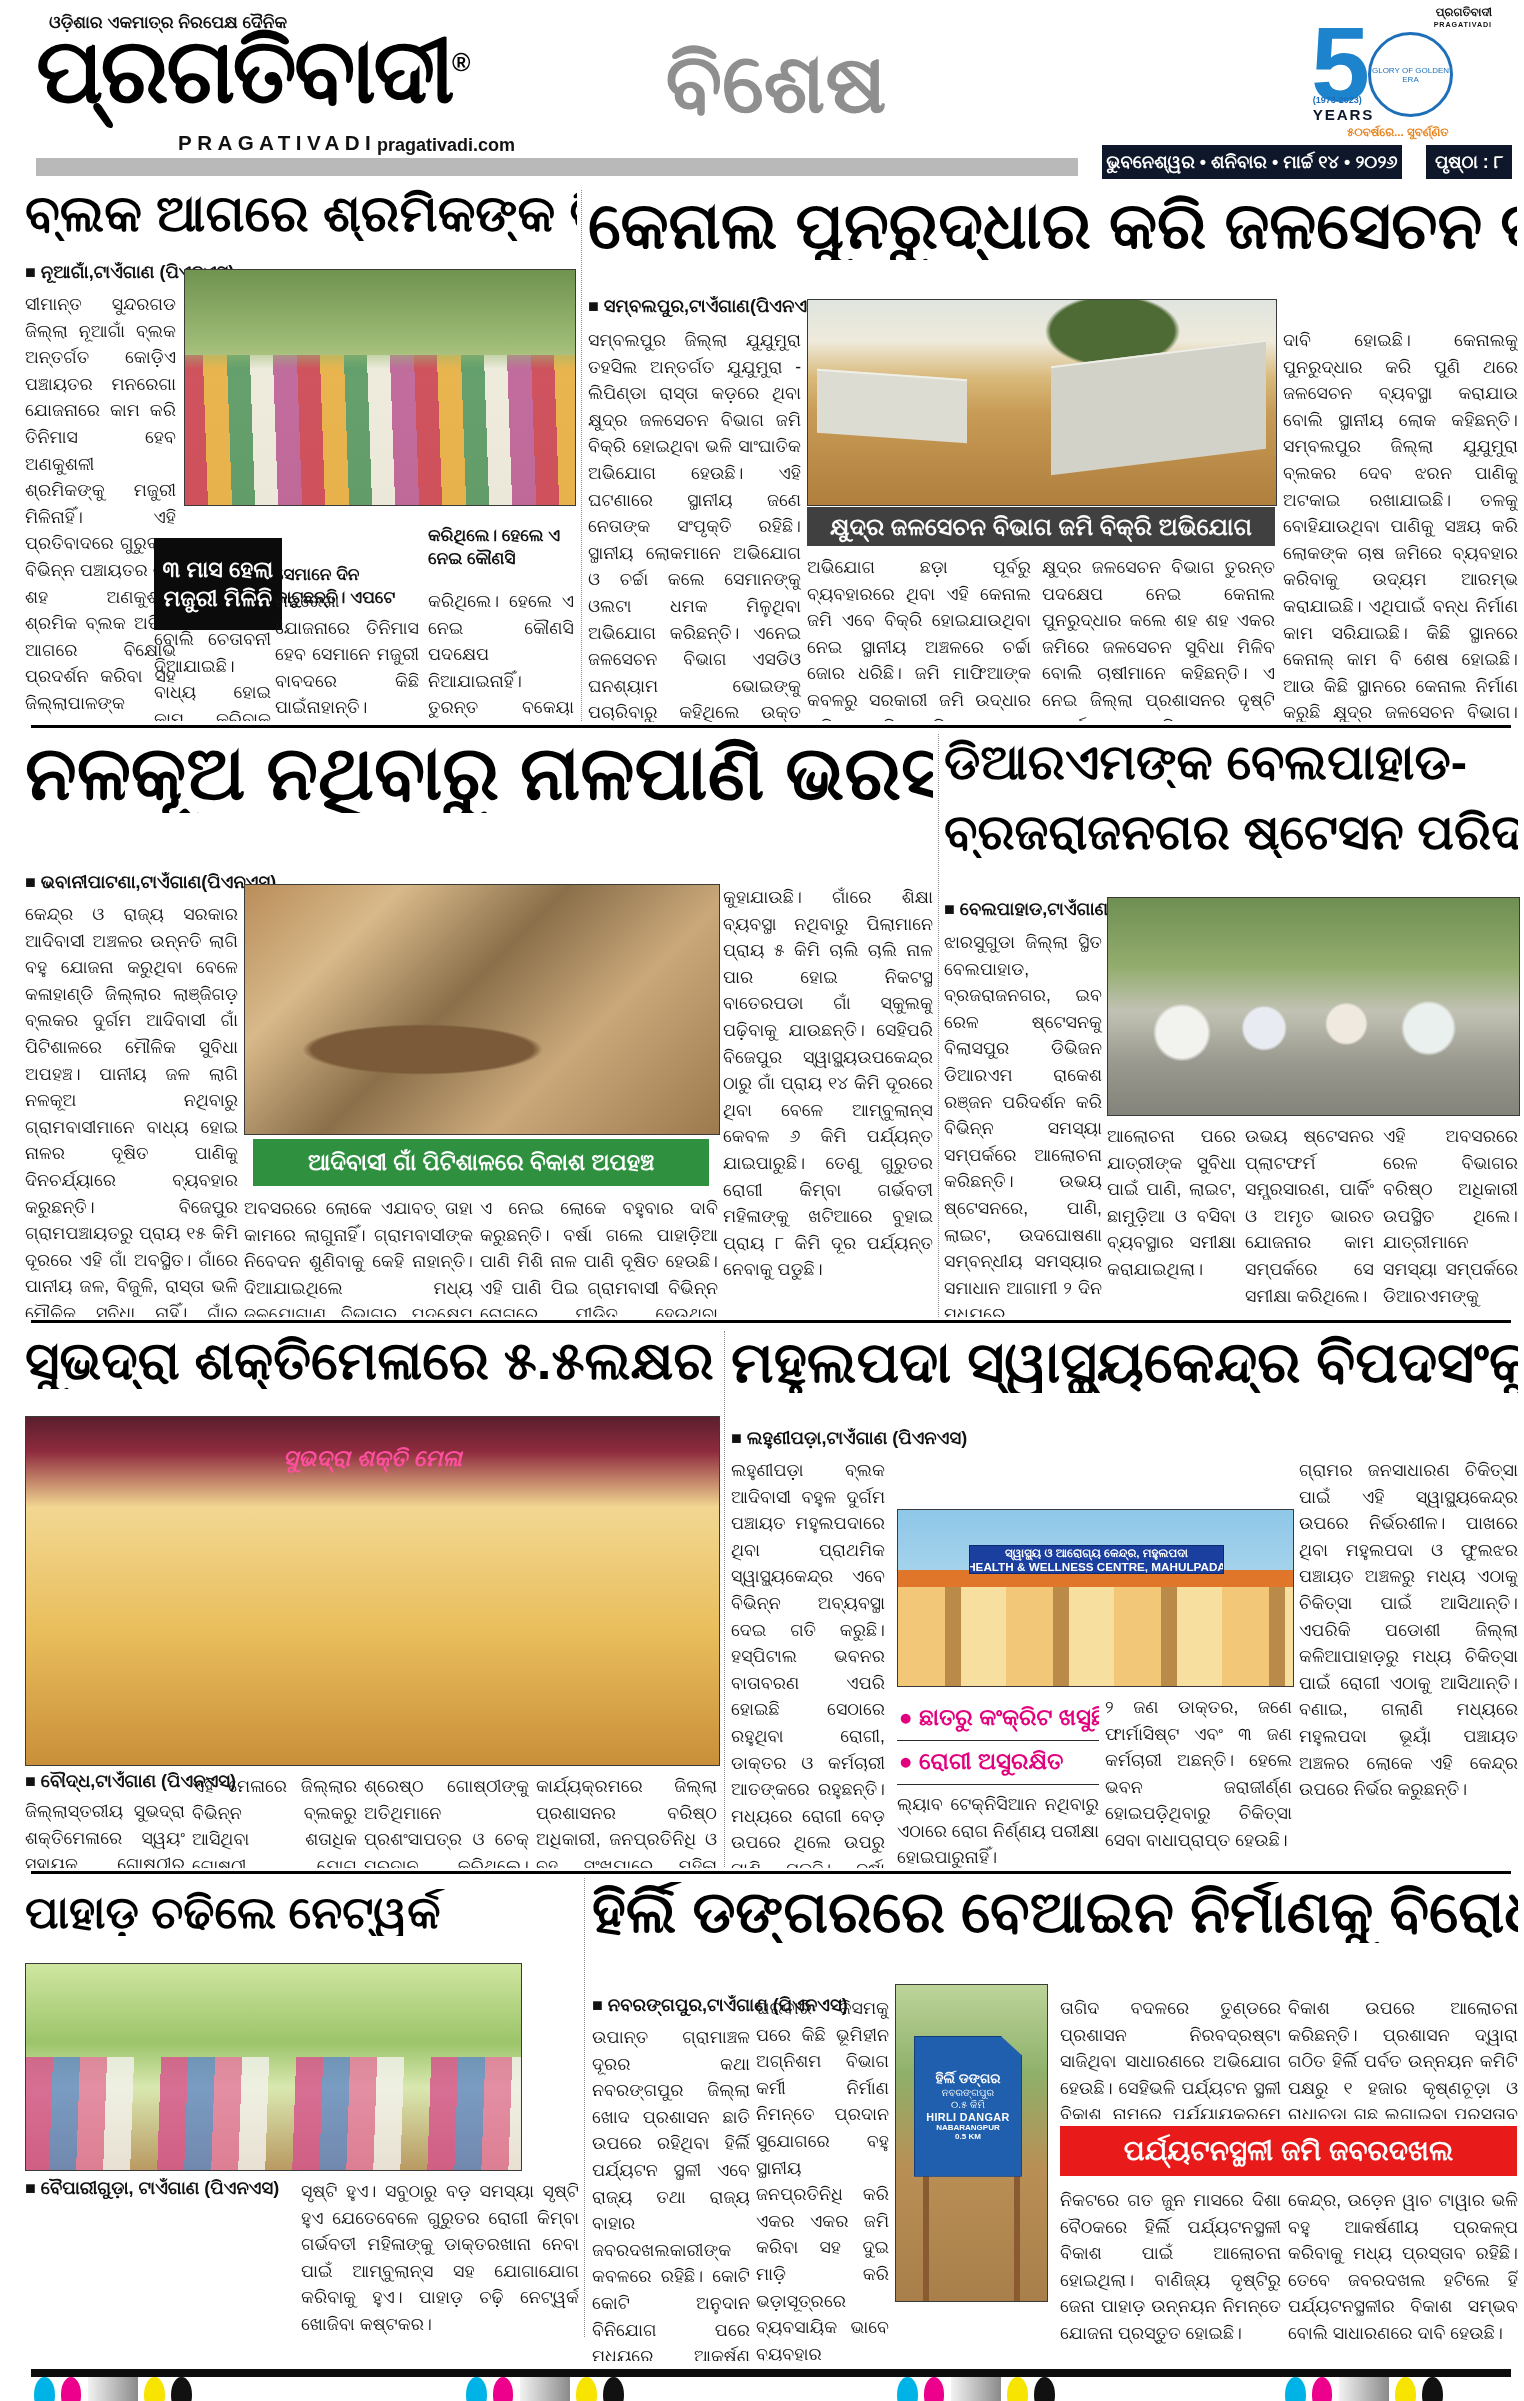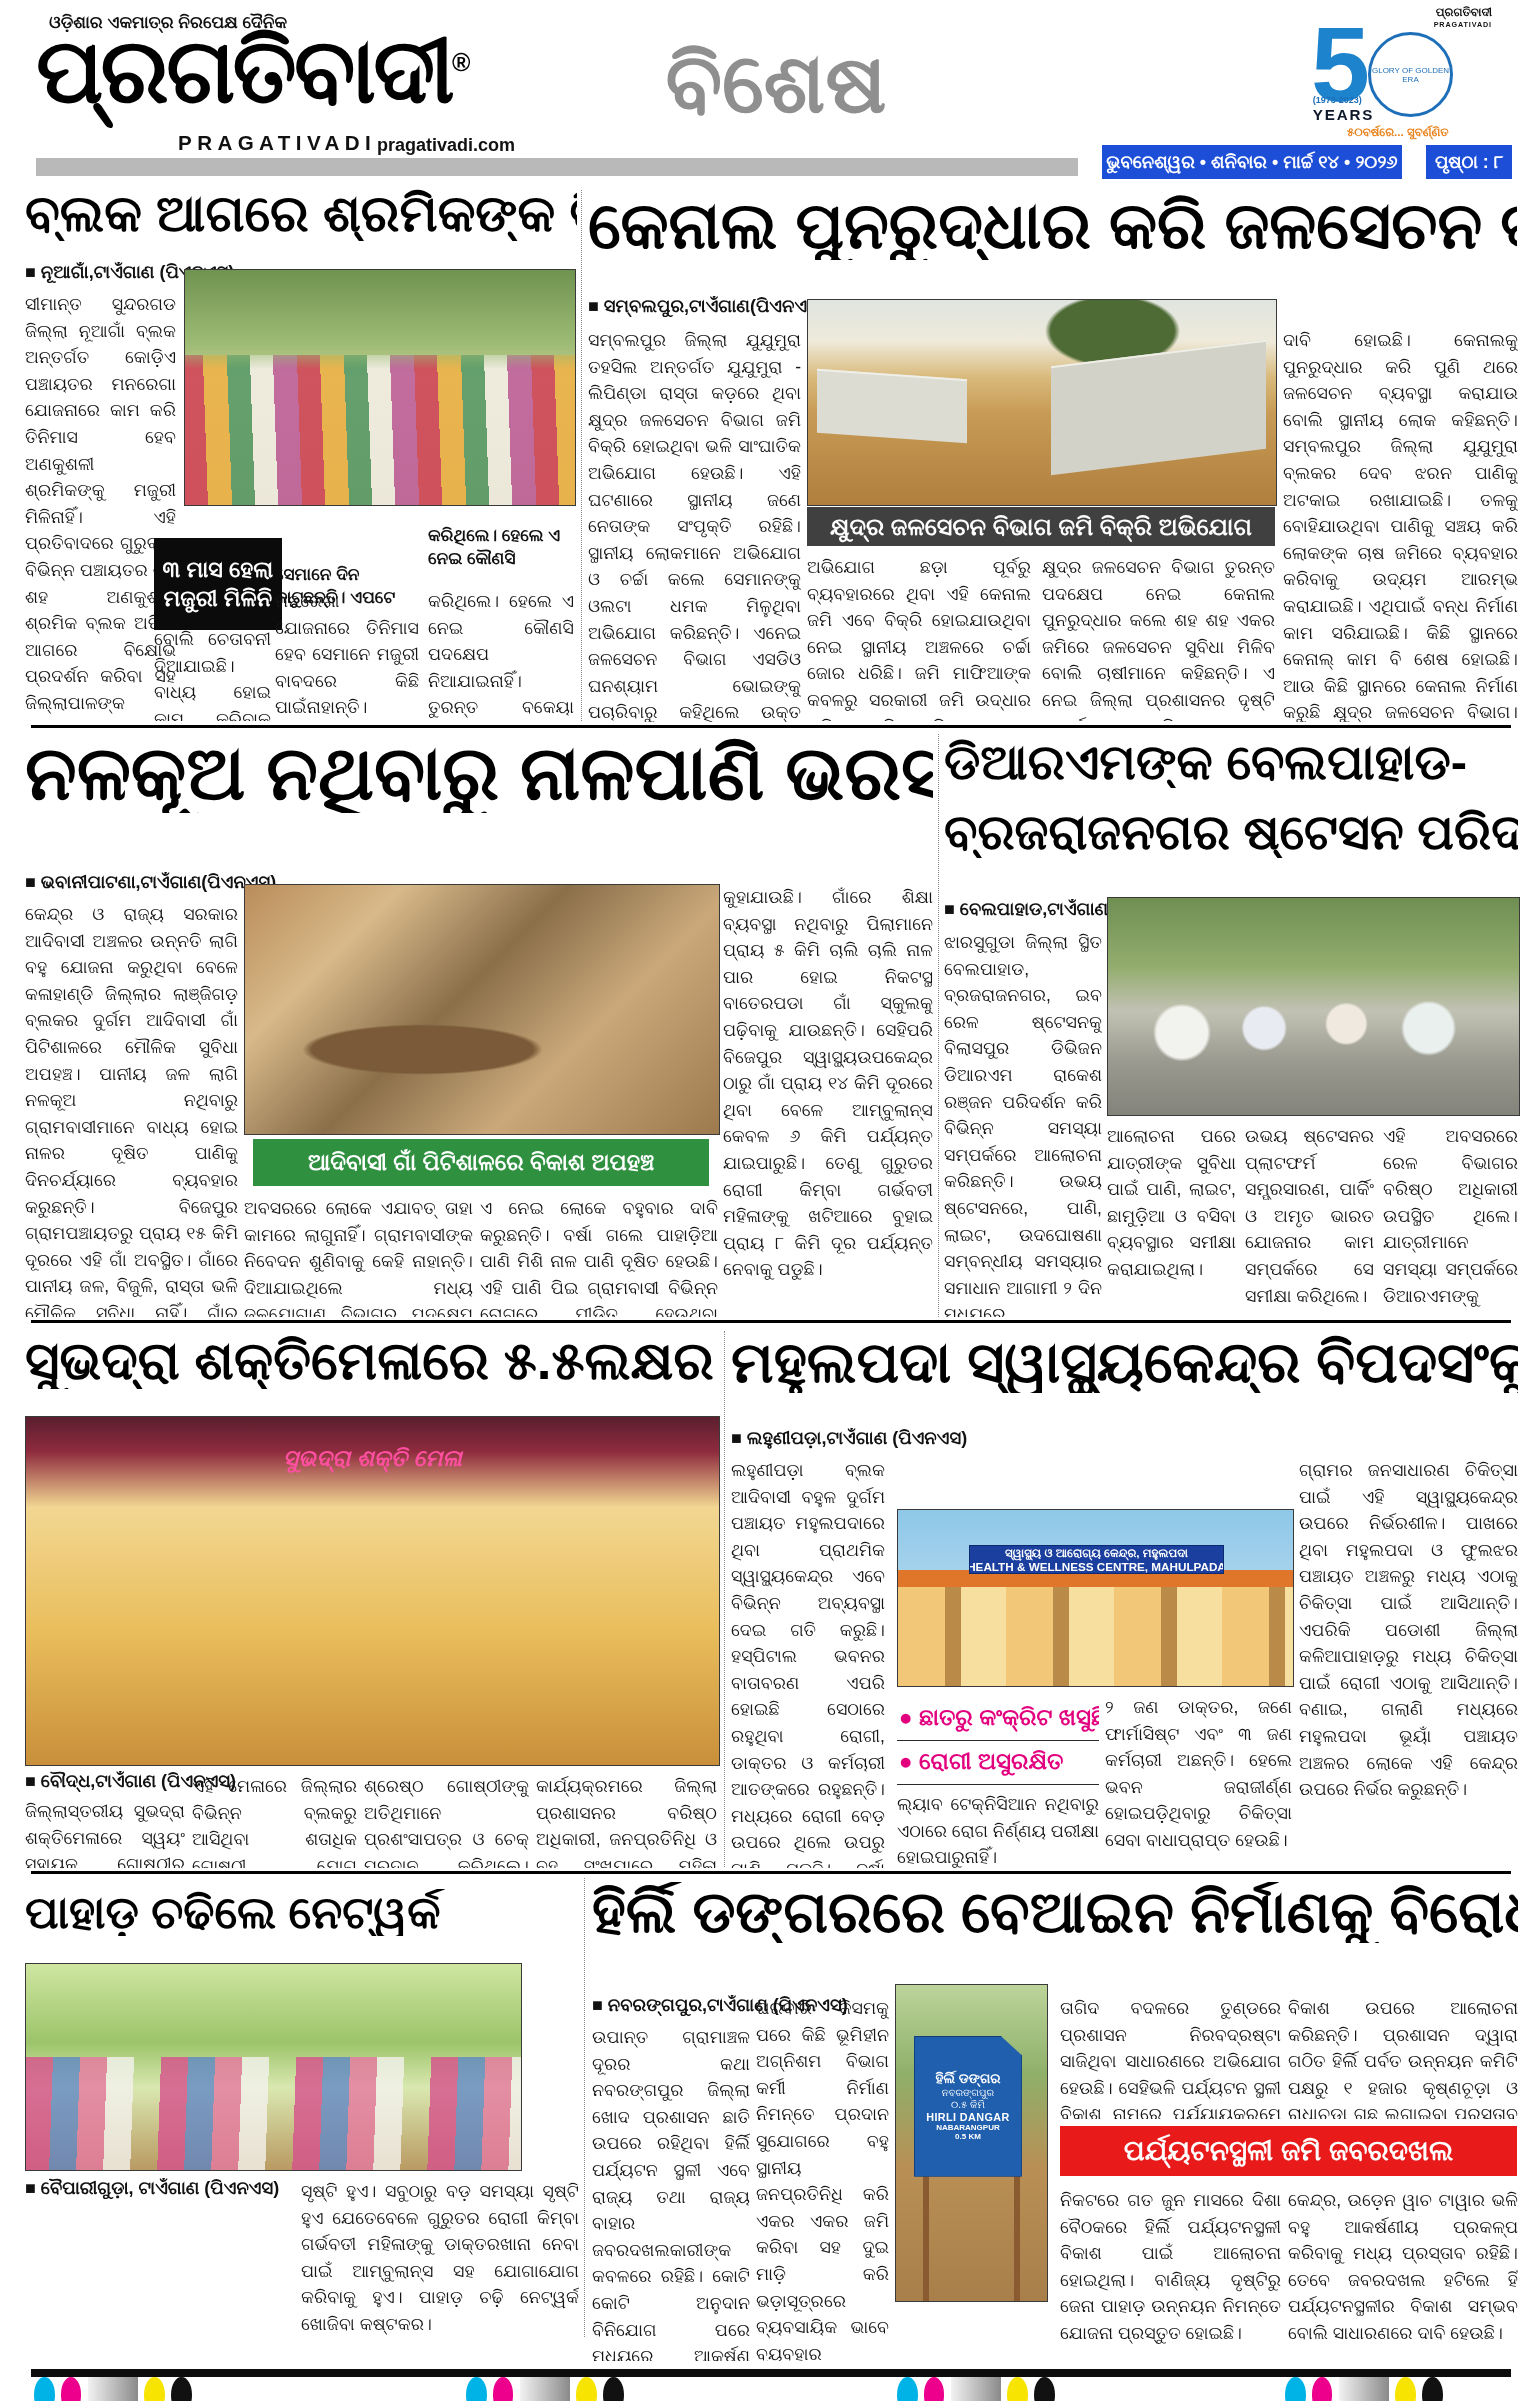--- a/index.html
+++ b/index.html
@@ -15,21 +15,21 @@
           color:#fff;font-weight:800;text-align:center;white-space:nowrap;overflow:hidden;}
   .hrule{position:absolute;height:2.7px;background:#000;}
   .vdot{position:absolute;border-left:1.8px dotted #8a8a8a;width:0;}
   .blackbox{position:absolute;background:#0b0b0b;color:#fff;font-weight:800;font-size:22.4px;
             line-height:1.3;display:flex;align-items:center;justify-content:center;text-align:center;padding:5.4px;}
   .bullet{color:#e3007f;font-weight:800;font-size:23px;border-bottom:1.8px solid #2a2a2a;
           padding:7.2px 1.8px 9px 1.8px;white-space:nowrap;overflow:hidden;}
   
   .logo{font-weight:900;font-size:90px;letter-spacing:-2.7px;white-space:nowrap;color:#000;}
   .section-title{font-weight:800;font-size:83px;color:#8f8f8f;white-space:nowrap;text-align:center;}
-  .datebar{background:#1d4ed8;color:#fff;font-weight:700;font-size:18px;
+  .datebar{background:#0f172a;color:#fff;font-weight:700;font-size:18px;
            display:flex;align-items:center;justify-content:center;white-space:nowrap;}
   .graybar{background:#b9b9b9;}
   .anniv-num{font-weight:800;font-size:106px;color:#1d83cc;line-height:1;}
   .anniv-circle{position:absolute;width:79px;height:79px;border:3.6px solid #1d6fba;border-radius:50%;
                 display:flex;align-items:center;justify-content:center;color:#1d6fba;font-size:8px;text-align:center;}
   
   .p1{background:
       repeating-linear-gradient(88deg, rgba(206,62,84,.85) 0 23px, rgba(236,176,66,.85) 23px 47px,
         rgba(72,148,98,.8) 47px 70px, rgba(242,240,232,.85) 70px 93px, rgba(188,84,158,.8) 93px 117px),
       linear-gradient(180deg,#7fa35b 0%,#a8c47e 30%,#d8cf9a 46%,#cdbd85 100%);

